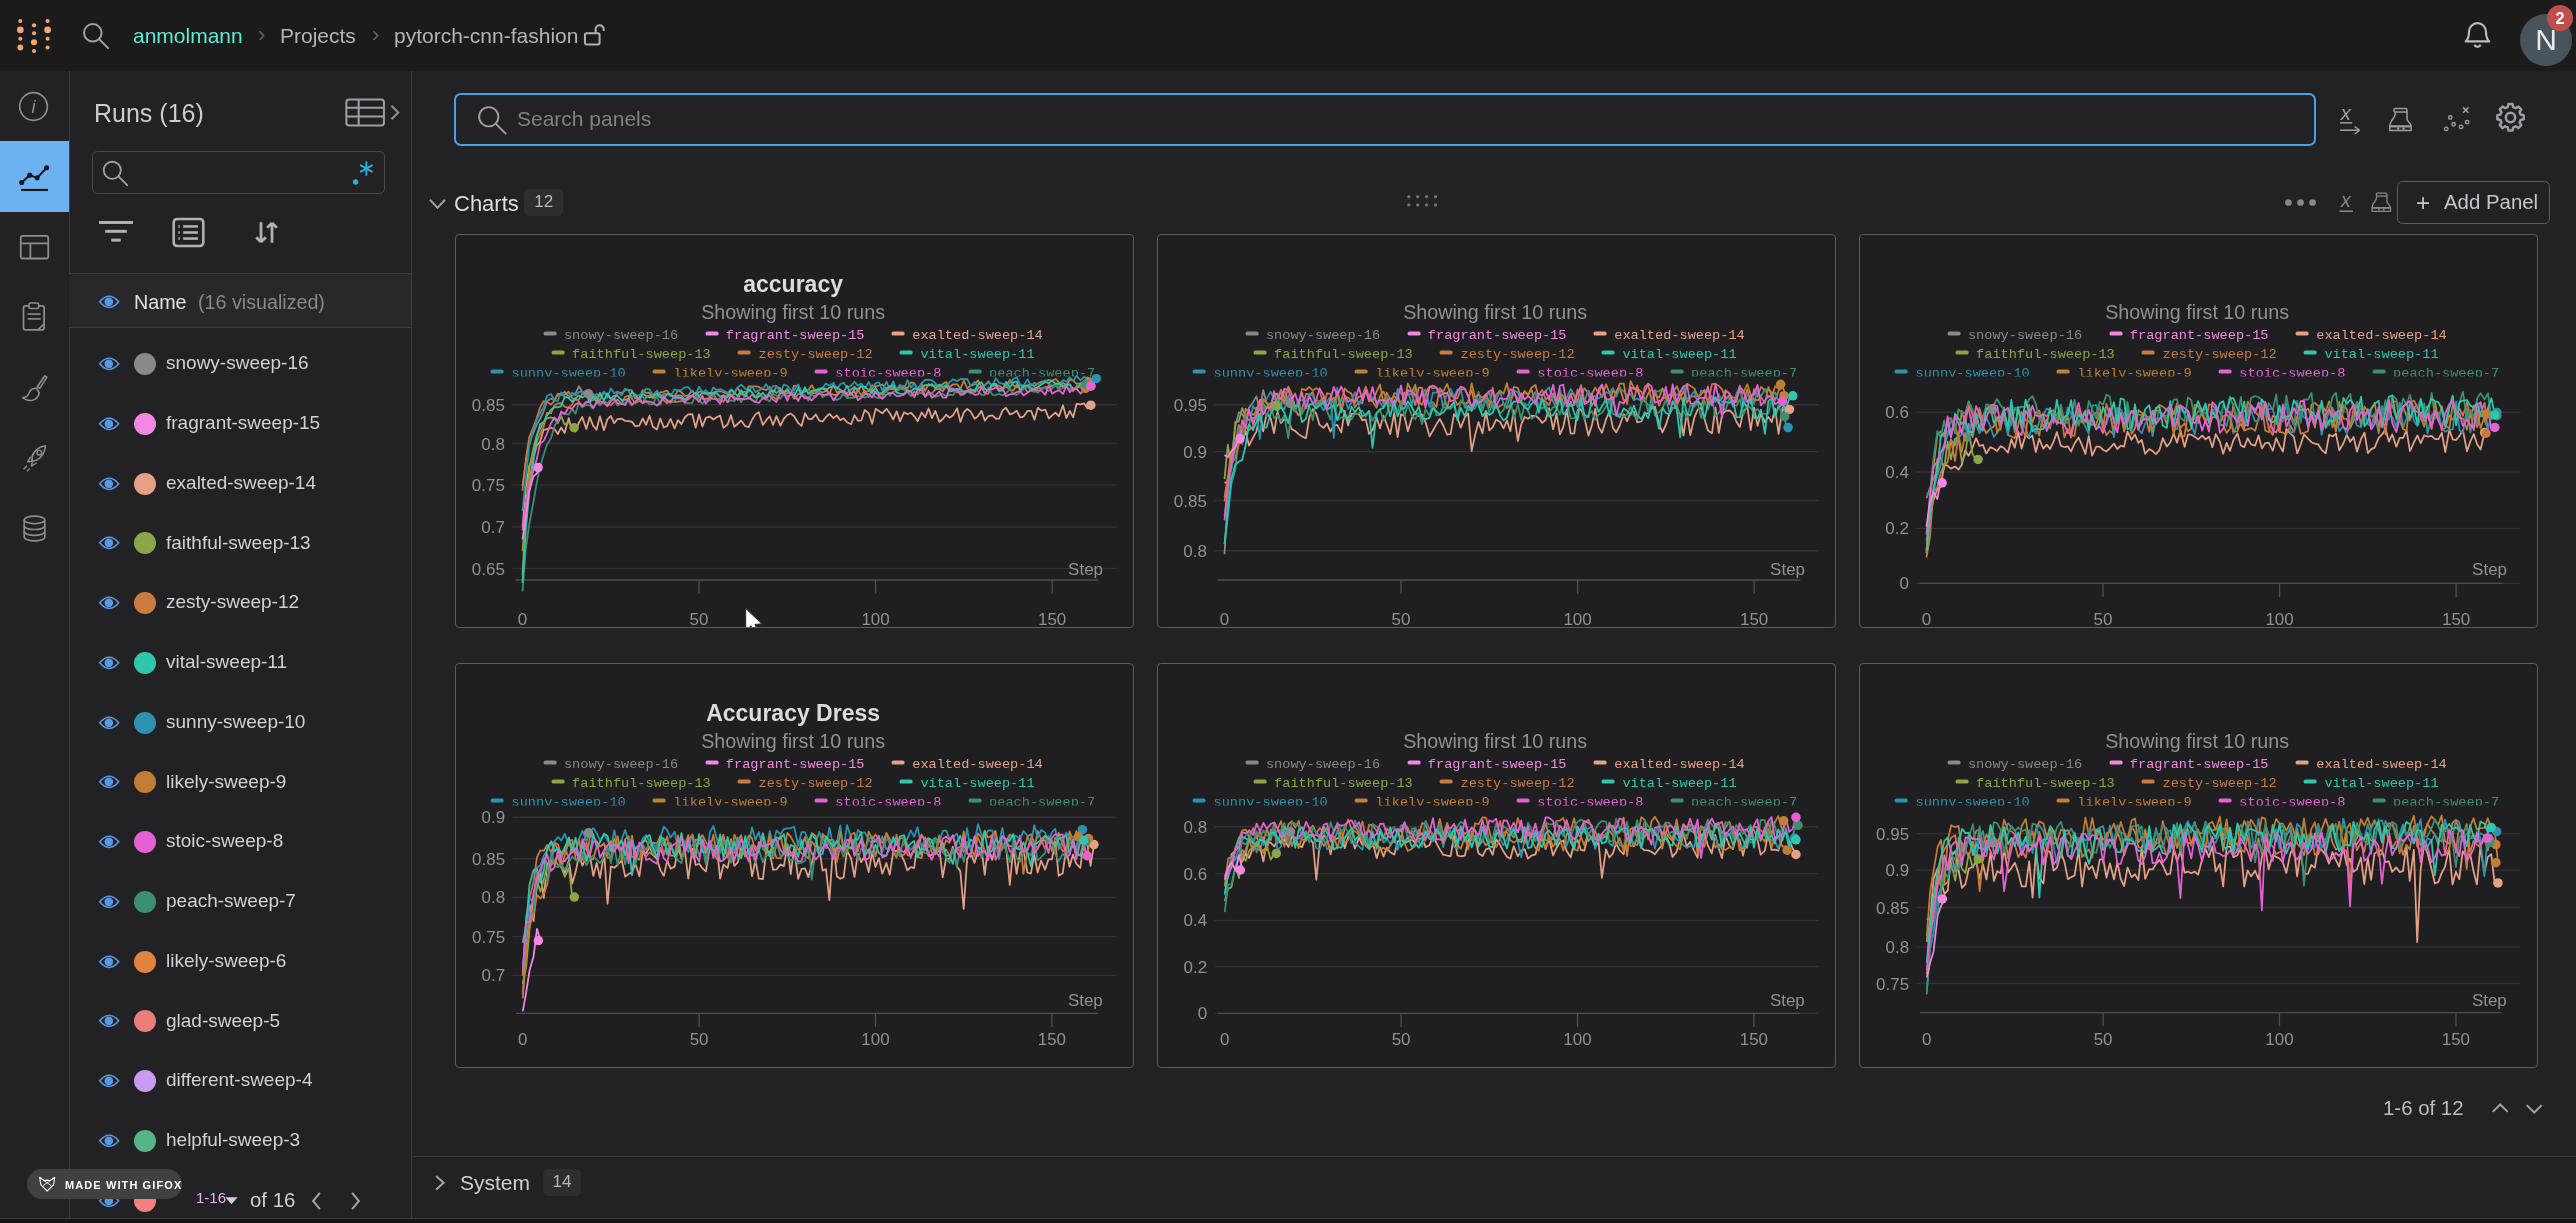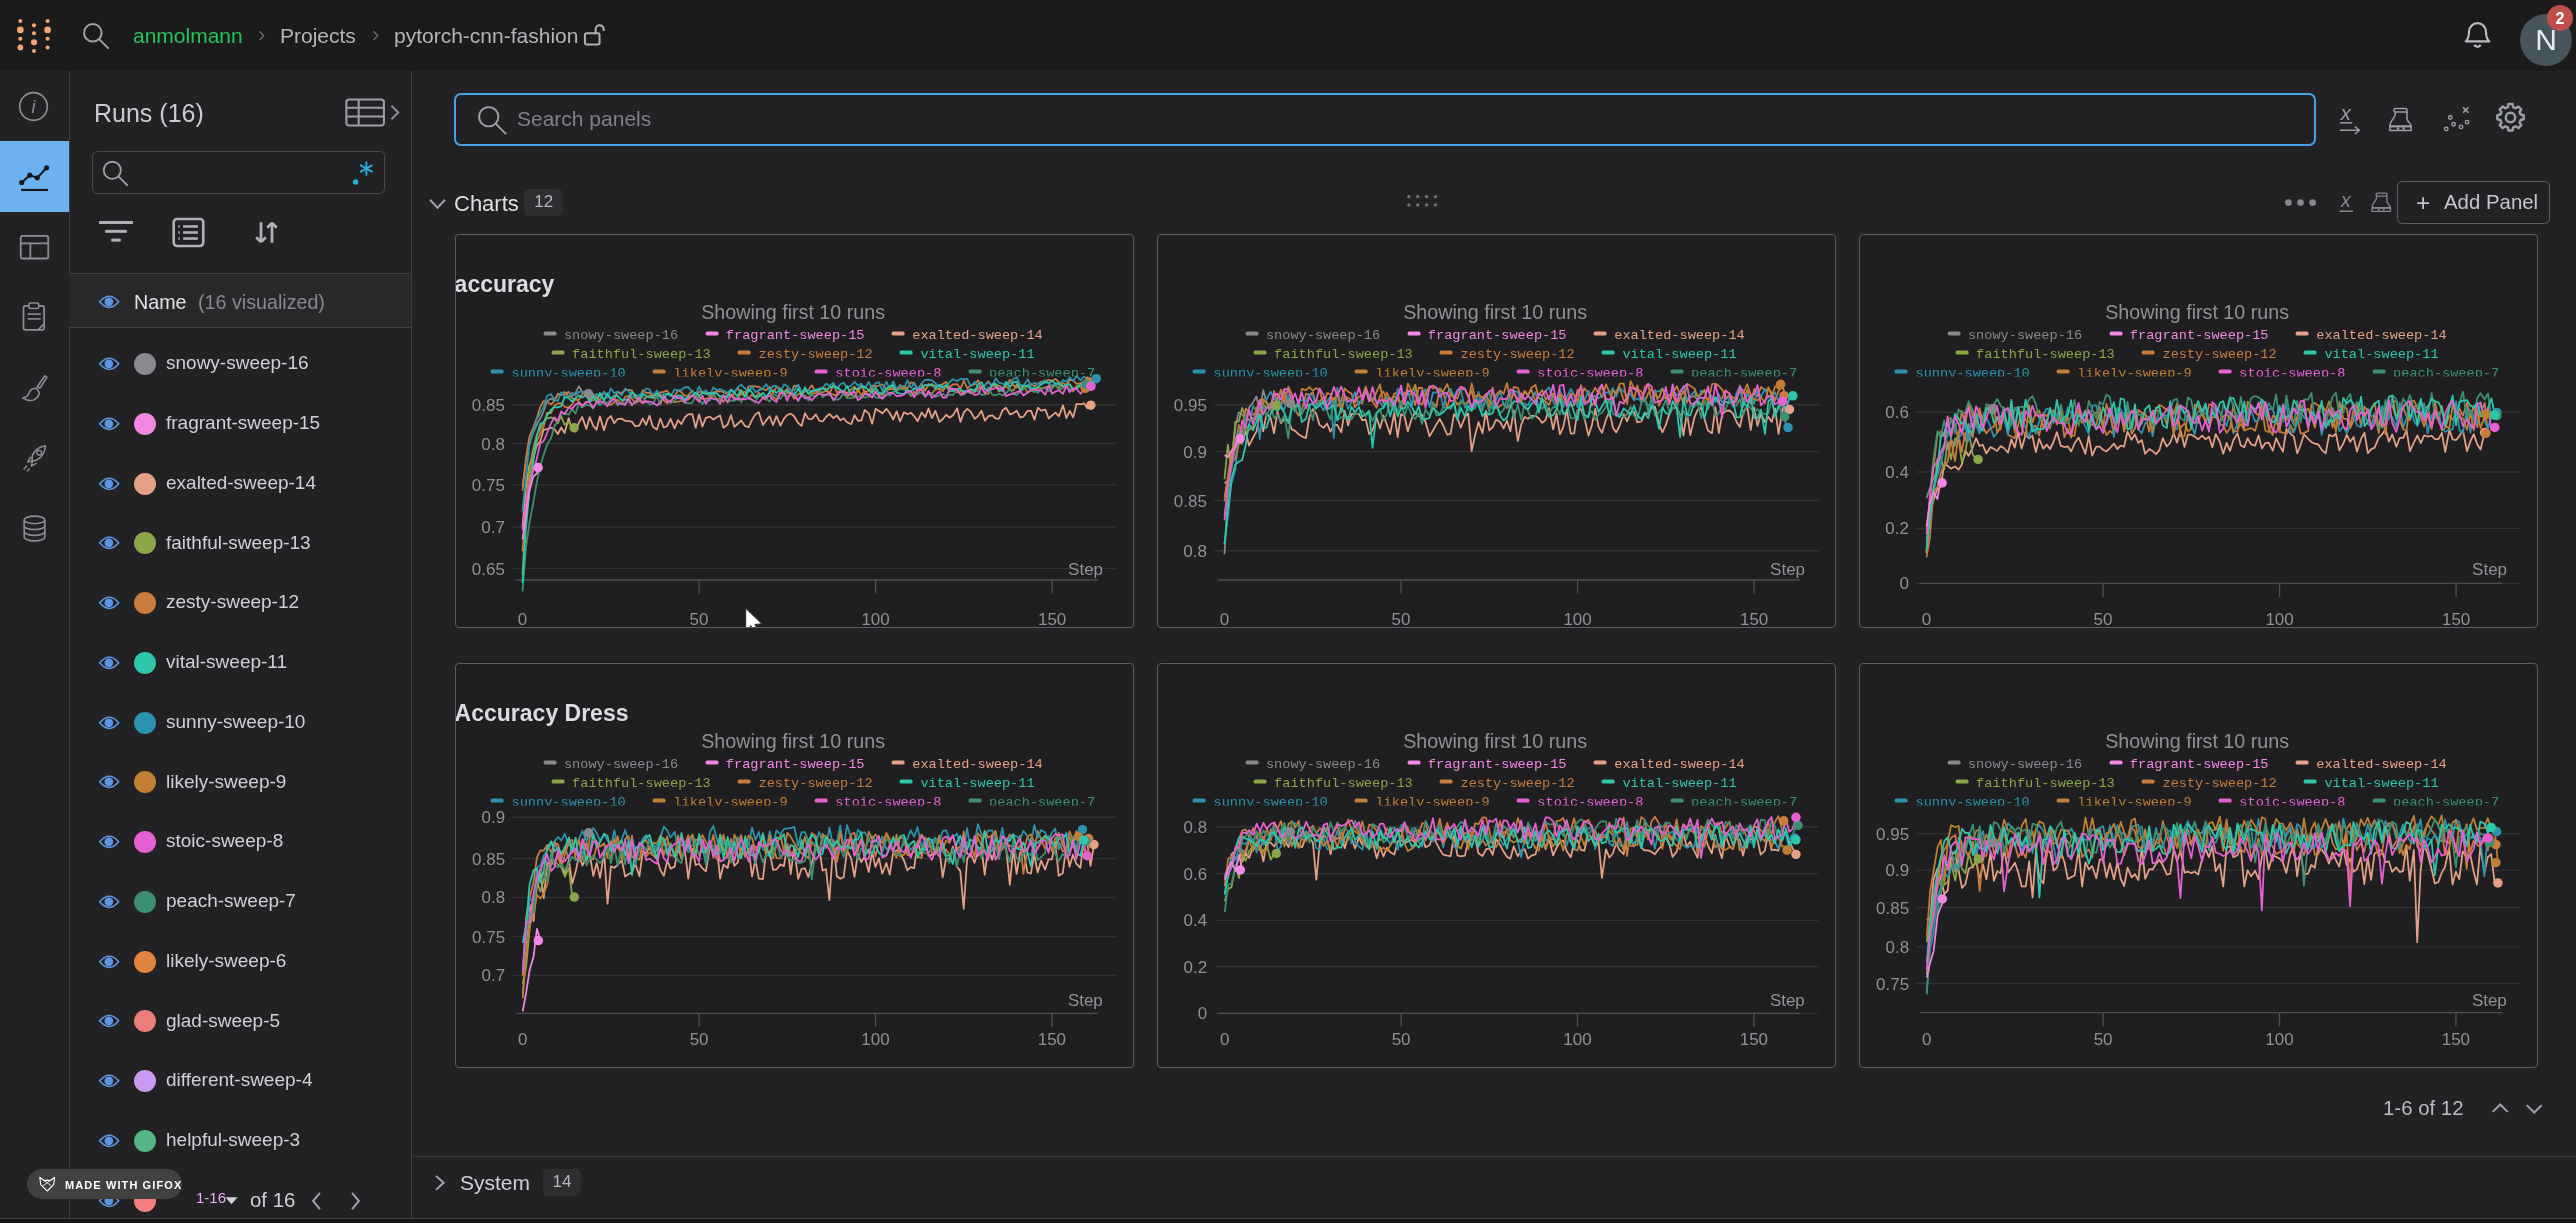--- a/index.html
+++ b/index.html
@@ -1,20 +1,20 @@
 <!DOCTYPE html>
 <html style="font-size:11px"><head><meta charset="utf-8"><style>
 *{margin:0;padding:0;box-sizing:border-box}
 html,body{width:2576px;height:1223px;background:#222224;font-family:"Liberation Sans",sans-serif;overflow:hidden}
 #page{position:absolute;left:0;top:0;width:2576px;height:1223px}
 .abs{position:absolute}
 svg text{font-family:"Liberation Sans",sans-serif}
 .panel{position:absolute;background:#1f1f21;border:1.4px solid #5a5d61;border-radius:4.1px;overflow:hidden}
 .panel>*{transform:translate(-1.4px,-1.4px)}
-.ptitle{position:absolute;top:37px;left:0;width:100%;text-align:left;font-size:23px;font-weight:bold;color:#dadde0;z-index:3}
+.ptitle{position:absolute;top:37px;left:0;width:100%;text-align:center;font-size:23px;font-weight:bold;color:#dadde0;z-index:3}
 .psub{position:absolute;top:67px;left:0;width:100%;text-align:center;font-size:19.7px;color:#8f9295;z-index:3}
 .plegend{position:absolute;top:92px;left:6.8px;right:6.8px;height:51px;overflow:hidden;z-index:3}
 .lrow{height:19px;line-height:18.3px;text-align:center;white-space:nowrap}
 .litem{display:inline-block;font-family:"Liberation Mono",monospace;font-size:13.6px;margin:0 13.6px}
 .lmark{display:inline-block;width:13px;height:3.4px;border-radius:1.7px;vertical-align:middle;margin-right:7.5px;margin-top:-2.7px}
 .cplot{position:absolute;left:0;top:0;z-index:1}
 </style></head><body>
 <div id="page">
 <div class="abs" style="left:0;top:0;width:2576px;height:71px;background:#1b1b1c"></div>
     <div class="abs" style="left:0;top:71px;width:2576px;height:1153px;background:#222224"></div>
@@ -31,21 +31,21 @@
       <circle cx="50.0" cy="74.8" r="3.0" fill="#f5a473"></circle>
       <circle cx="70.0" cy="30.8" r="3.0" fill="#f5a473"></circle>
       <circle cx="70.0" cy="43.8" r="4.9" fill="#f5a473"></circle>
       <circle cx="70.0" cy="56.9" r="3.0" fill="#f5a473"></circle>
       <circle cx="70.0" cy="69.7" r="3.0" fill="#f5a473"></circle>
     </svg>
     <svg class="abs" style="left:80px;top:20.4px;width:31px;height:31px" viewBox="0 0 46 46">
       <circle cx="19" cy="19" r="13" fill="none" stroke="#9ea2a7" stroke-width="3"></circle>
       <line x1="28.36" y1="28.36" x2="41.75" y2="41.75" stroke="#9ea2a7" stroke-width="3" stroke-linecap="round"></line>
     </svg>
-    <div class="abs" style="left:133px;top:24.4px;font-size:21px;color:#22c55e">anmolmann</div>
+    <div class="abs" style="left:133px;top:24.4px;font-size:21px;color:#5eead4">anmolmann</div>
     <div class="abs" style="left:258px;top:22.4px;font-size:22px;color:#606468">›</div>
     <div class="abs" style="left:280px;top:24.4px;font-size:21px;color:#b2b6ba">Projects</div>
     <div class="abs" style="left:372px;top:22.4px;font-size:22px;color:#606468">›</div>
     <div class="abs" style="left:394px;top:24.4px;font-size:21px;color:#b2b6ba">pytorch-cnn-fashion</div>
     <svg class="abs" style="left:581px;top:22.4px;width:27px;height:27px" viewBox="0 0 24 24">
       <rect x="3.5" y="10" width="13" height="10" rx="1.5" fill="none" stroke="#aeb2b6" stroke-width="1.8"></rect>
       <path d="M13 10 V6.5 a3.6 3.6 0 0 1 7.2 0 V8" fill="none" stroke="#aeb2b6" stroke-width="1.8"></path>
     </svg>
     <svg class="abs" style="left:2462px;top:19px;width:31px;height:34px" viewBox="0 0 23 25">
       <path d="M11.5 3 a6.3 6.3 0 0 1 6.3 6.3 c0 4.8 1.4 6.2 2.4 7.2 H2.8 c1-1 2.4-2.4 2.4-7.2 A6.3 6.3 0 0 1 11.5 3 Z" fill="none" stroke="#b9bdc1" stroke-width="1.6" stroke-linejoin="round"></path>

